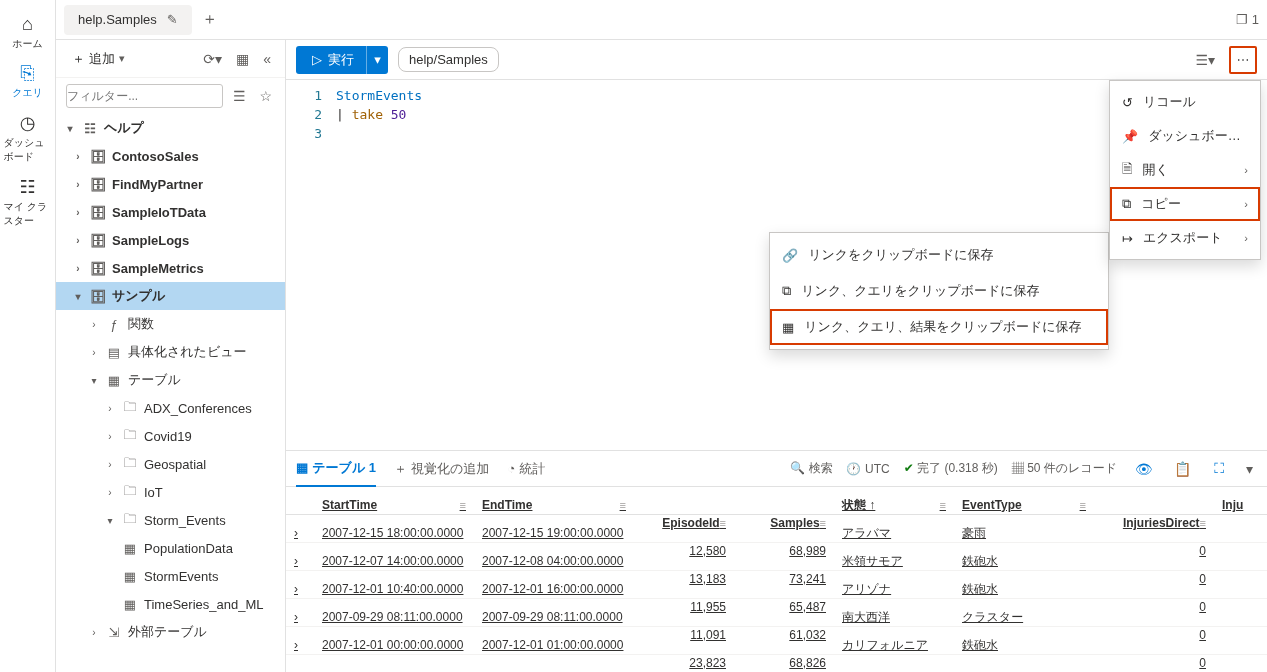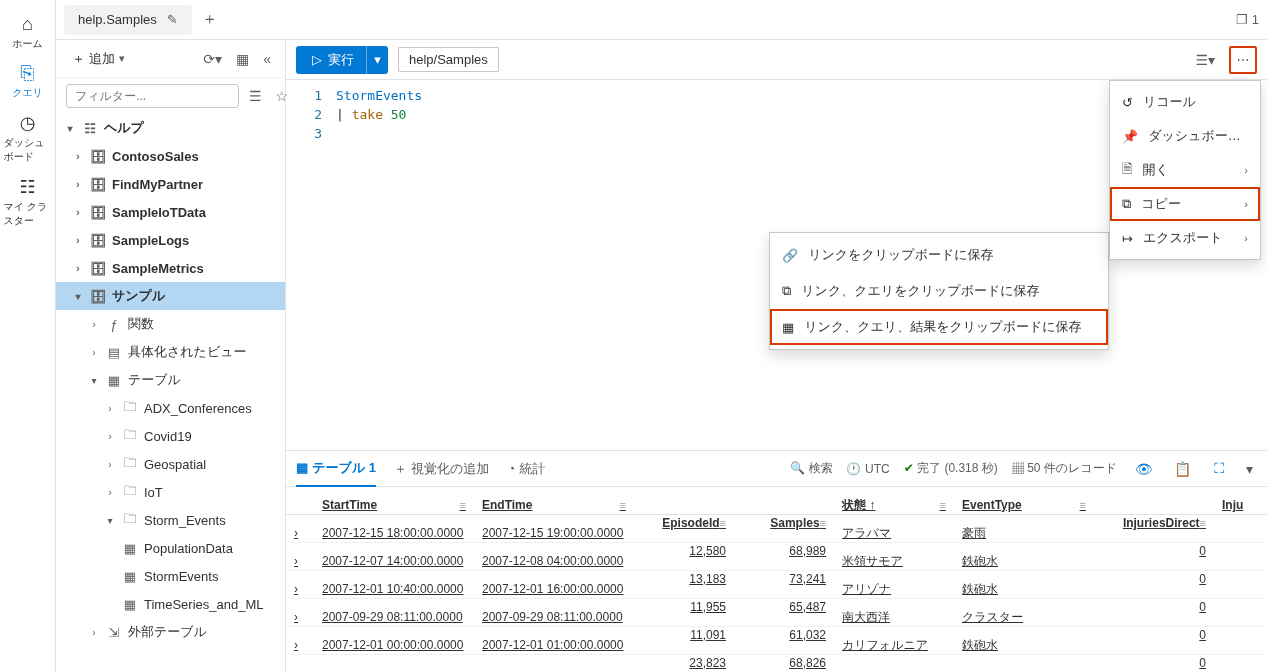--- a/index.html
+++ b/index.html
@@ -14,42 +14,42 @@
 .tab-edit { color: #605e5c; }
 .plusbtn { margin-left: 10px; font-size: 16px; color: #605e5c; cursor: pointer; }
 .spacer { flex: 1; }
 .tabcount { color: #605e5c; display: flex; align-items: center; gap: 4px; }
 .workarea { flex: 1; display: flex; }
 .sidebar { width: 230px; border-right: 1px solid #e1e1e1; display: flex; flex-direction: column; }
 .toolbar-side { height: 38px; display: flex; align-items: center; gap: 6px; padding: 0 10px; border-bottom: 1px solid #f3f2f1; }
 .addbtn { display: flex; align-items: center; gap: 4px; cursor: pointer; padding: 4px 6px; font-size: 13px; }
 .icon-btn { color: #605e5c; cursor: pointer; padding: 4px; font-size: 14px; }
 .filterrow { display: flex; align-items: center; gap: 6px; padding: 6px 10px; }
-.filter-input { flex: 1; border: 1px solid #c8c6c4; border-radius: 3px; padding: 4px 8px; font-size: 12px; color: #8b5cf6; background: #fff; }
+.filter-input { flex: 1; border: 1px solid #c8c6c4; border-radius: 3px; padding: 4px 0; font-size: 12px; color: #8b5cf6; background: #fff; }
 .tree { flex: 1; overflow: auto; font-size: 13px; }
 .tree-row { display: flex; align-items: center; height: 28px; padding-left: 8px; cursor: pointer; gap: 6px; white-space: nowrap; }
 .tree-row.selected { background: #b3d7f2; }
 .tree-row.bold { font-weight: 600; }
 .caret { width: 12px; color: #605e5c; font-size: 10px; display: inline-block; text-align: center; }
 .tree-icon { color: #605e5c; width: 16px; text-align: center; }
 .ind-1 { padding-left: 16px; }
 .ind-2 { padding-left: 32px; }
 .ind-3 { padding-left: 48px; }
 .content { flex: 1; display: flex; flex-direction: column; position: relative; }
 .querybar { height: 40px; border-bottom: 1px solid #e1e1e1; display: flex; align-items: center; padding: 0 10px; gap: 10px; }
 .runbtn { background: #0078d4; color: #fff; border-radius: 3px; height: 28px; padding: 0 16px; display: flex; align-items: center; gap: 6px; cursor: pointer; position: relative; }
 .runbtn-split { width: 22px; border-left: 1px solid rgba(255,255,255,0.4); display: flex; align-items: center; justify-content: center; height: 28px; margin-right: -16px; margin-left: 6px; }
-.scope { border: 1px solid #c8c6c4; border-radius: 1px; padding: 4px 10px; background: #fff; }
+.scope { border: 1px solid #c8c6c4; border-radius: 8px; padding: 4px 10px; background: #fff; }
 .morebox { width: 28px; height: 28px; border: 2px solid #d83b01; border-radius: 2px; display: flex; align-items: center; justify-content: center; cursor: pointer; color: #323130; }
 .editor { flex: 0 0 auto; height: 370px; display: flex; font-family: Consolas, monospace; font-size: 13px; overflow: hidden; }
 .gutter { width: 44px; text-align: right; color: #237893; padding: 6px 8px 0 0; line-height: 19px; }
 .code { padding: 6px 0 0 6px; line-height: 19px; }
 .tok-ident { color: #0070c1; }
 .tok-kw { color: #a16207; }
-.tok-num { color: #15803d; }
+.tok-num { color: #4c1d95; }
 .results { border-top: 1px solid #e1e1e1; display: flex; flex-direction: column; flex: 1; }
 .result-tabs { height: 36px; display: flex; align-items: center; padding: 0 10px; gap: 18px; border-bottom: 1px solid #e1e1e1; font-size: 13px; }
 .rtab { display: flex; align-items: center; gap: 4px; cursor: pointer; height: 36px; color: #605e5c; }
 .rtab.active { color: #0078d4; border-bottom: 2px solid #0078d4; font-weight: 600; }
 .rstatus { display: flex; align-items: center; gap: 14px; color: #605e5c; font-size: 12px; }
 .ok { color: #107c10; }
 .table { flex: 1; overflow: auto; font-size: 12px; }
 .thead, .trow { display: grid; grid-template-columns: 28px 160px 160px 100px 100px 120px 140px 120px 50px; align-items: center; height: 28px; border-bottom: 1px solid #f3f2f1; text-decoration: underline; }
 .thead { font-weight: 600; color: #323130; border-bottom: 1px solid #e1e1e1; }
 .th, .td { padding: 0 8px; white-space: nowrap; overflow: hidden; text-overflow: ellipsis; display: flex; align-items: center; }

